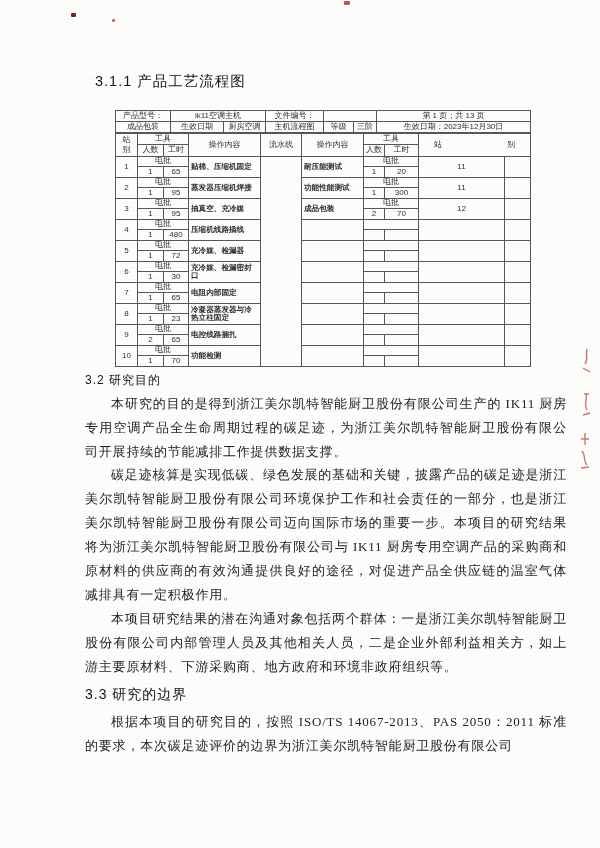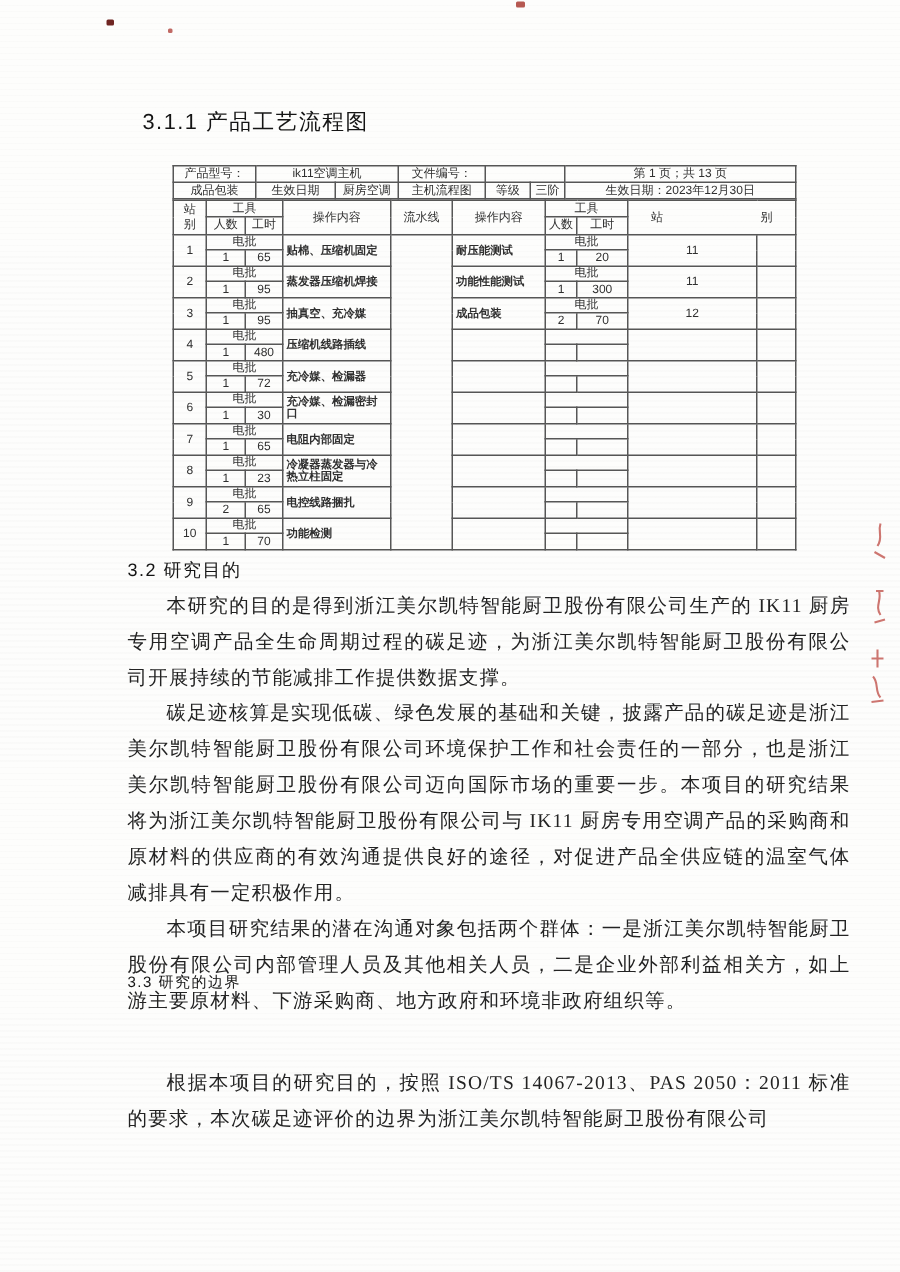--- a/index.html
+++ b/index.html
@@ -9,21 +9,21 @@
     background:#fdfdfc;
     background-image:repeating-linear-gradient(0deg, rgba(110,110,110,0.025) 0 1px, transparent 1px 4px);
     font-family:"Liberation Sans","DejaVu Sans",sans-serif;
     color:#2e2e2e;
   }
   
   .sec-title{position:absolute;font-weight:normal;color:#141414;letter-spacing:1px;
     font-family:"Liberation Sans","DejaVu Sans",sans-serif;}
   .t311{left:95px;top:72px;font-size:14.5px;}
   .t32{left:85px;top:372px;font-size:12px;}
-  .t33{left:85px;top:648px;font-size:10px;}
+  .t33{left:85px;top:686px;font-size:14px;}
   
   .tablewrap{position:absolute;left:97px;top:110px;width:415px;}
   table{border-collapse:collapse;table-layout:fixed;width:415px;margin-left:18px;}
   td{border:1px solid #565656;font-size:8px;line-height:1.05;padding:0 1px;
      overflow:hidden;text-align:center;vertical-align:middle;color:#2f2f2f;
      font-family:"Liberation Sans","DejaVu Sans",sans-serif;}
   .meta-table tr{height:11px;}
   .meta-table td{white-space:nowrap;}
   .main-table tr.h1{height:11px;}
   .main-table tr.h2{height:12px;}

